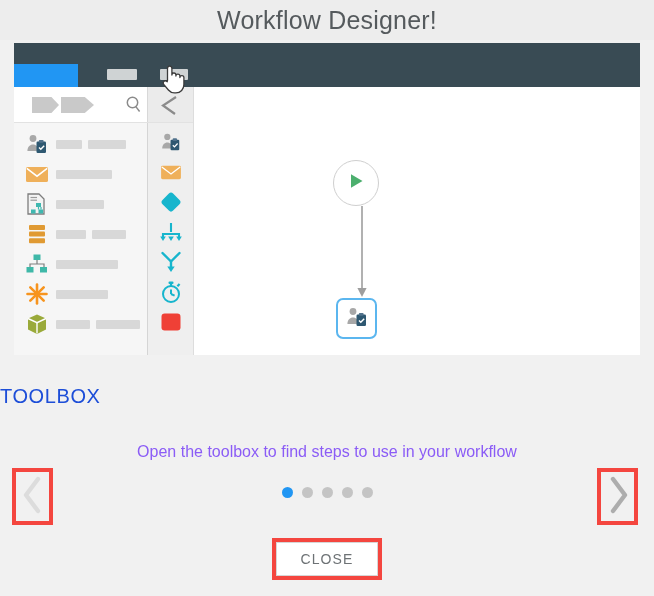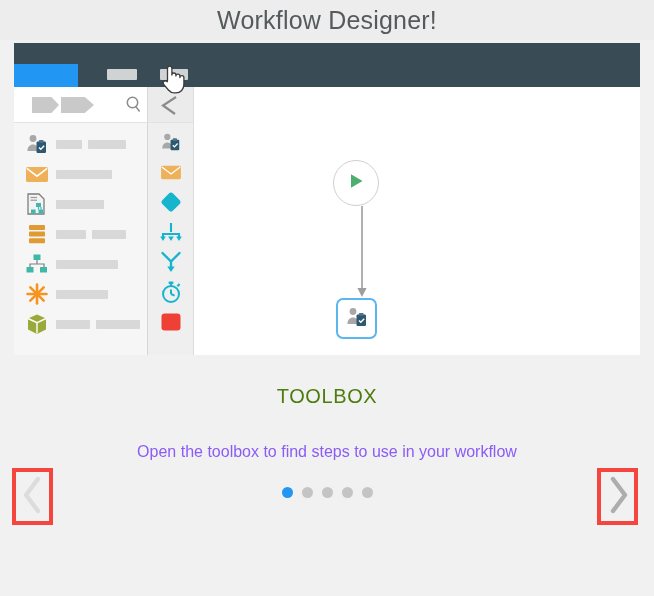--- a/index.html
+++ b/index.html
@@ -89,22 +89,22 @@
   }
   .connector{position:absolute;left:161px;top:119px;}
   .node-step{
     position:absolute;left:142px;top:211px;width:41px;height:41px;border-radius:7px;
     background:#ffffff;border:2px solid #5bb6ef;
     display:flex;align-items:center;justify-content:center;box-sizing:border-box;
   }
 
   
   .caption-title{
-    position:absolute;left:0;right:0;top:385px;text-align:center;
-    font-size:20px;color:#4d7c0f;letter-spacing:.6px;
+    position:absolute;left:0;right:0;top:385px;text-align:left;
+    font-size:20px;color:#1d4ed8;letter-spacing:.6px;
   }
   .caption-text{
     position:absolute;left:0;right:0;top:443px;text-align:center;
     font-size:16px;color:#8b5cf6;
   }
 
   
   .dots{
     position:absolute;left:0;right:0;top:487px;
     display:flex;align-items:center;justify-content:center;gap:9px;
@@ -424,14 +424,17 @@
     </span>
   </div>
   <div class="arrow-box next">
     <span>
       <svg width="24" height="38" viewBox="0 0 24 38">
         <polyline points="7,3 19,19 7,35" fill="none" stroke="#adadad" stroke-width="4.4" stroke-linecap="round" stroke-linejoin="round"></polyline>
       </svg>
     </span>
   </div>
 
+  <div class="close-box">
+    <button class="close-btn">CLOSE</button>
+  </div>
 
 </div>
 
 </body></html>

